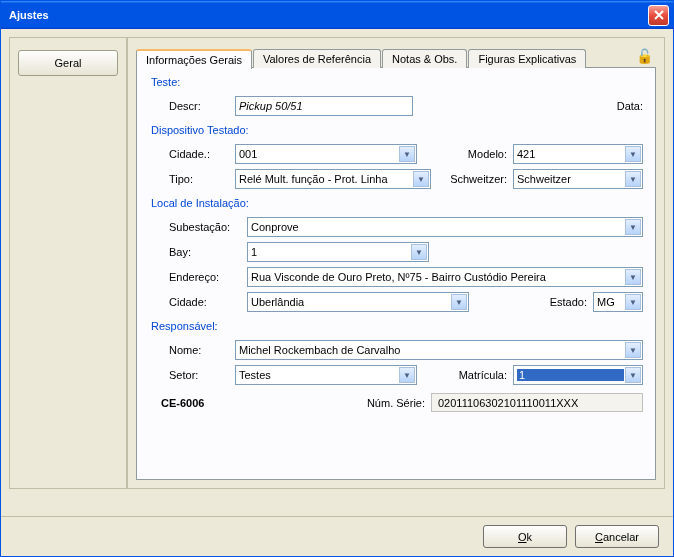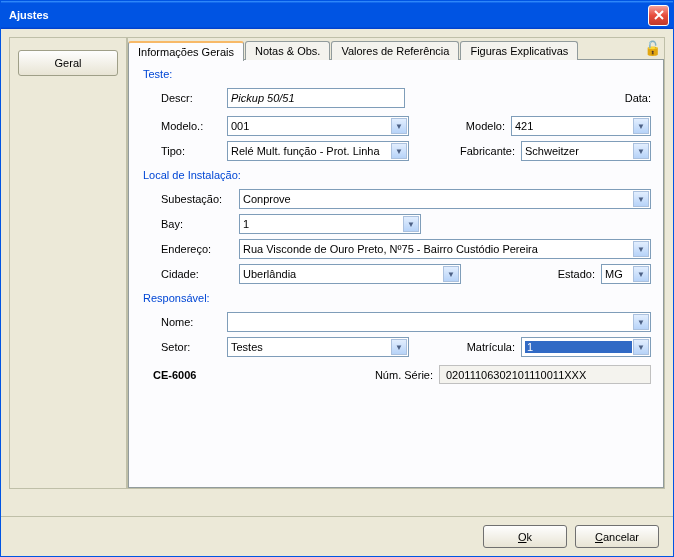--- a/index.html
+++ b/index.html
@@ -4,21 +4,21 @@
 <style>
   * { box-sizing: border-box; font-family: Tahoma, sans-serif; font-size: 11px; }
   body { margin: 0; background: #ece9d8; }
   .window { width: 674px; height: 557px; background: #ece9d8; border: 1px solid #0054e3; display: flex; flex-direction: column; }
   .titlebar { height: 28px; background: linear-gradient(to bottom, #3a95ff 0%, #0054e3 8%, #0054e3 92%, #003cc7 100%); display: flex; align-items: center; padding: 0 4px 0 8px; color: white; font-weight: bold; justify-content: flex-end; }
   .titlebar .title { flex: 1; }
   .close-btn { width: 21px; height: 21px; background: linear-gradient(to bottom, #f5a099 0%, #e74c3c 50%, #c0392b 100%); border: 1px solid #fff; border-radius: 3px; display: flex; align-items: center; justify-content: center; color: white; font-weight: bold; cursor: pointer; }
   .body { flex: 1; display: flex; padding: 8px; gap: 0; }
   .left-panel { width: 118px; border: 1px solid #bfbfa8; background: #ece9d8; padding: 12px 8px; }
   .left-btn { width: 100%; height: 26px; background: linear-gradient(to bottom, #fefefe, #e8e4d4); border: 1px solid #9f9f88; border-radius: 3px; cursor: pointer; }
-  .right-panel { flex: 1; border: 1px solid #bfbfa8; background: #ece9d8; padding: 0; display: flex; flex-direction: column; position: relative; }
+  .right-panel { flex: 1; border: 1px solid #bfbfa8; background: #ece9d8; padding: 8px; display: flex; flex-direction: column; position: relative; }
   .tabs { display: flex; align-items: flex-end; position: relative; height: 22px; }
   .tab { padding: 3px 9px; border: 1px solid #919b9c; border-bottom: none; background: #f4f3ee; cursor: pointer; margin-right: 1px; border-radius: 3px 3px 0 0; position: relative; }
   .tab.active { background: #fcfcfe; border-top: 2px solid #f7b968; z-index: 2; margin-bottom: -1px; }
   .lock-icon { position: absolute; right: 2px; top: 2px; font-size: 14px; }
   .tab-content { flex: 1; border: 1px solid #919b9c; background: #fcfcfe; padding: 8px 12px 8px 12px; margin-top: -1px; overflow: auto; }
   .group { margin-bottom: 8px; }
   .group-title { color: #0046d5; margin-bottom: 8px; padding-left: 2px; }
   .group-body { padding-left: 20px; }
   .row { display: flex; align-items: center; margin-bottom: 5px; gap: 6px; }
   .lbl { color: #000; white-space: nowrap; }
@@ -48,63 +48,64 @@
   </div>
 
   <div class="body">
     <div class="left-panel">
       <button class="left-btn">Geral</button>
     </div>
 
     <div class="right-panel">
       <div class="tabs">
         <div class="tab active">Informações Gerais</div>
+        <div class="tab">Valores de Referência</div>
         <div class="tab">Notas &amp; Obs.</div>
-        <div class="tab">Valores de Referência</div>
         <div class="tab">Figuras Explicativas</div>
         <span class="lock-icon">🔓</span>
       </div>
 
       <div class="tab-content">
 
         <div class="group">
           <div class="group-title">Teste:</div>
           <div class="group-body">
             <div class="row">
               <span class="lbl w60">Descr:</span>
               <input class="txt" style="width: 178px; font-style: italic;" value="Pickup 50/51">
               <span style="flex:1"></span>
               <span class="lbl">Data:</span>
             </div>
           </div>
         </div>
 
         <div class="group">
+          <div class="group-title">Dispositivo Testado:</div>
           <div class="group-body">
             <div class="row">
-              <span class="lbl w60">Modelo.:</span>
+              <span class="lbl w60">Cidade.:</span>
               <div class="combo" style="width:182px">
                   <span class="val">001</span>
                   <span class="arrow">▼</span>
                 </div>
               <span style="flex:1"></span>
               <span class="lbl">Modelo:</span>
-              <div class="combo" style="width:140px">
+              <div class="combo" style="width:130px">
                   <span class="val">421</span>
                   <span class="arrow">▼</span>
                 </div>
             </div>
             <div class="row">
               <span class="lbl w60">Tipo:</span>
-              <div class="combo" style="width:182px">
+              <div class="combo" style="width:196px">
                   <span class="val">Relé Mult. função - Prot. Linha</span>
                   <span class="arrow">▼</span>
                 </div>
               <span style="flex:1"></span>
-              <span class="lbl">Fabricante:</span>
+              <span class="lbl">Schweitzer:</span>
               <div class="combo" style="width:130px">
                   <span class="val">Schweitzer</span>
                   <span class="arrow">▼</span>
                 </div>
             </div>
           </div>
         </div>
 
         <div class="group">
           <div class="group-title">Local de Instalação:</div>
@@ -145,20 +146,21 @@
             </div>
           </div>
         </div>
 
         <div class="group">
           <div class="group-title">Responsável:</div>
           <div class="group-body">
             <div class="row">
               <span class="lbl w60">Nome:</span>
               <div class="combo" style="flex:1">
+                  <span class="val">Michel Rockembach de Carvalho</span>
                   <span class="arrow">▼</span>
                 </div>
             </div>
             <div class="row">
               <span class="lbl w60">Setor:</span>
               <div class="combo" style="width:182px">
                   <span class="val">Testes</span>
                   <span class="arrow">▼</span>
                 </div>
               <span style="flex:1"></span>

